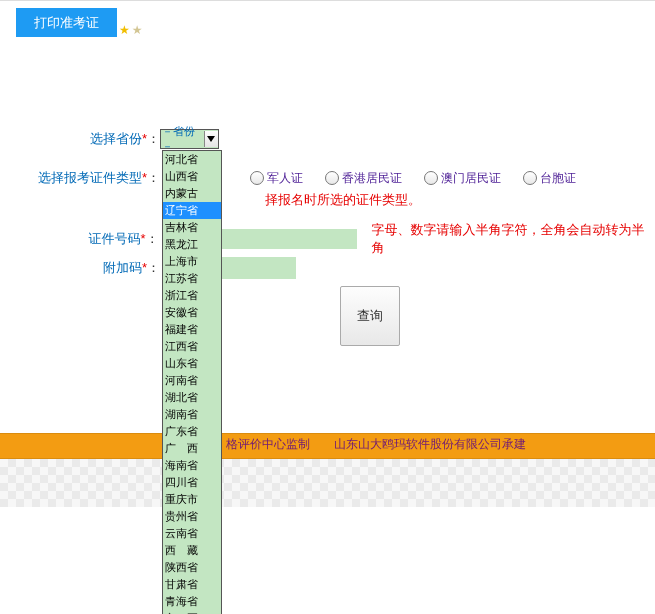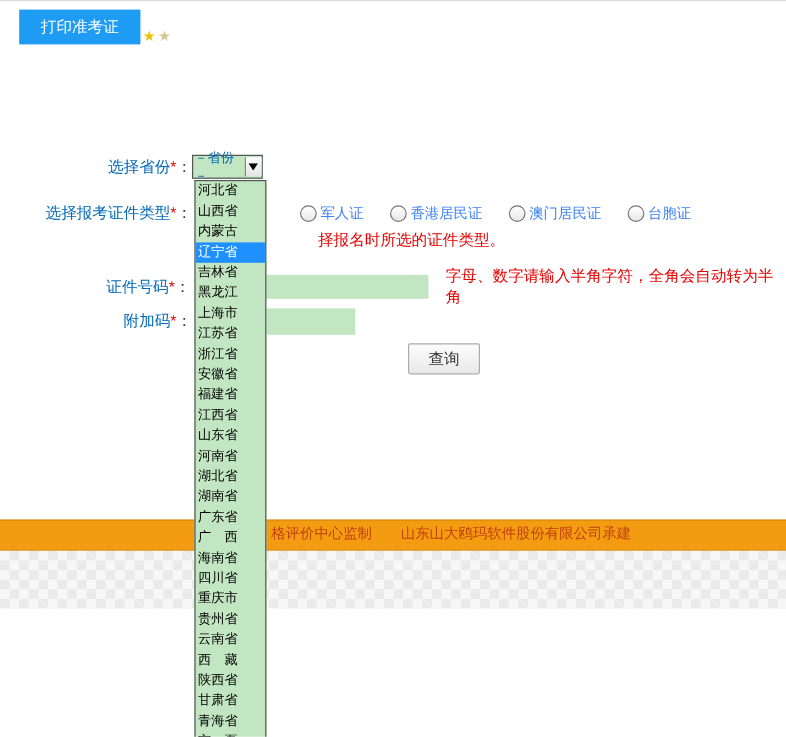--- a/index.html
+++ b/index.html
@@ -113,21 +113,21 @@
     display: flex;
     align-items: center;
     gap: 22px;
     margin-left: 90px;
   }
   .radio-item {
     display: flex;
     align-items: center;
     gap: 3px;
     font-size: 12px;
-    color: #3b82f6;
+    color: #4c1d95;
   }
   .radio-circle {
     width: 12px;
     height: 12px;
     border: 1px solid #777;
     border-radius: 50%;
     background: linear-gradient(#fff,#e8e8e8);
   }
   .tip-red {
     position: absolute;
@@ -149,21 +149,21 @@
   }
   .captcha-box {
     width: 74px;
     height: 22px;
     background: #c3e6c2;
   }
   .query-btn {
     position: absolute;
     left: 340px;
     top: 285px;
-    padding: 3px 16px;
+    padding: 20px 16px;
     border: 1px solid #aaa;
     border-radius: 2px;
     background: linear-gradient(#fdfdfd,#e8e8e8);
     font-size: 13px;
     cursor: pointer;
   }
   
   .footer-bar {
     position: absolute;
     left: 0;
@@ -185,21 +185,21 @@
       linear-gradient(45deg, #eaeaea 25%, transparent 25%, transparent 75%, #eaeaea 75%, #eaeaea);
     background-size: 16px 16px;
     background-position: 0 0, 8px 8px;
     background-color: #f7f7f7;
   }
   .footer-text {
     position: absolute;
     left: 226px;
     top: 435px;
     font-size: 12px;
-    color: #c2410c;
+    color: #701a75;
     z-index: 200;
     letter-spacing: 0;
   }
   .footer-text .seg2 { margin-left: 24px; }
 </style>
 </head>
 <body>
 
 <div class="root">
 

